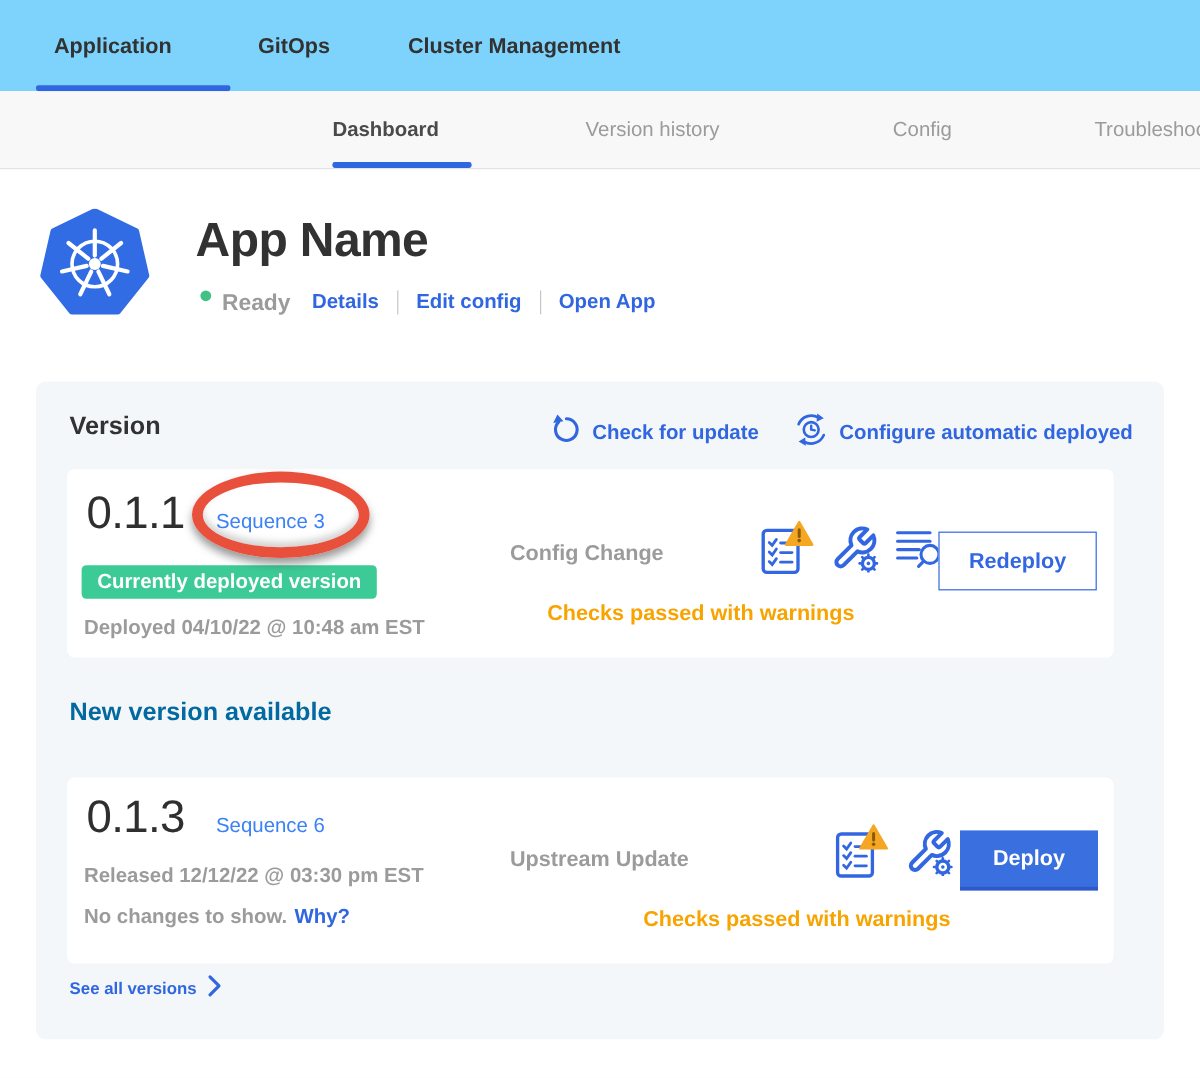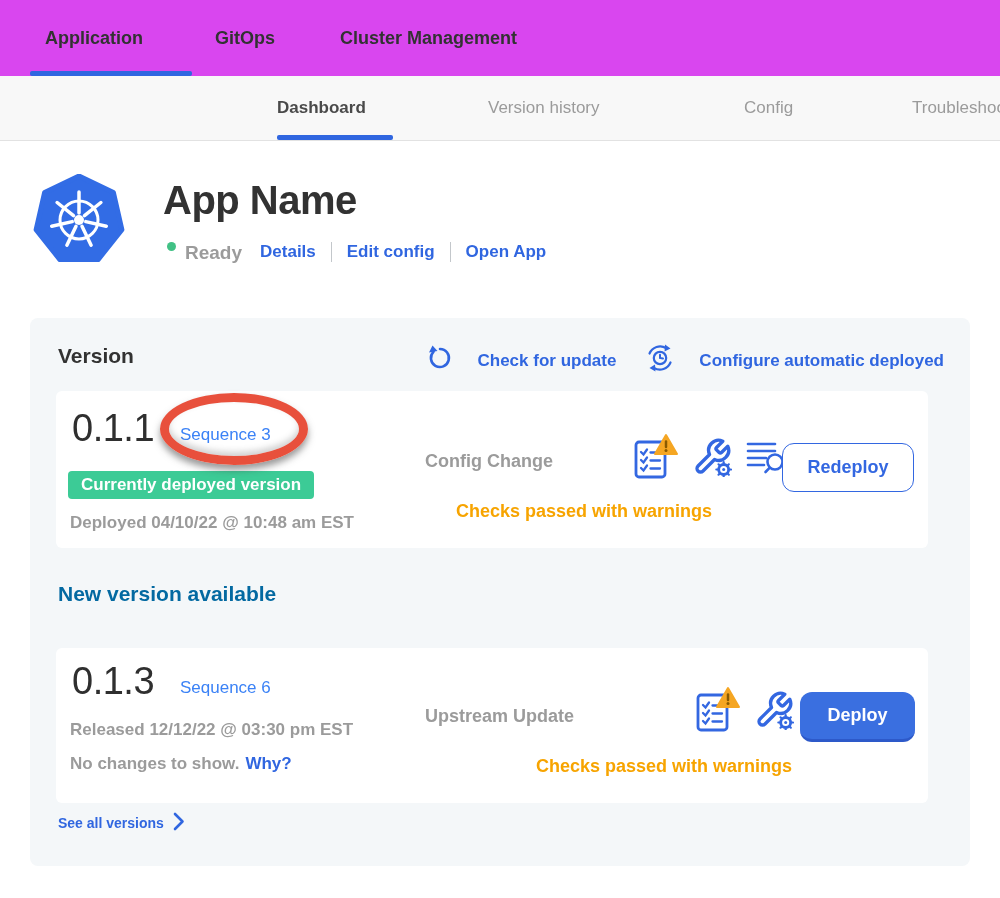--- a/index.html
+++ b/index.html
@@ -1,20 +1,20 @@
 <!DOCTYPE html>
 <html><head>
 <meta charset="utf-8">
 <style>
   * { margin:0; padding:0; box-sizing:border-box; }
   body { background:#ffffff; font-family:"Liberation Sans","DejaVu Sans",sans-serif; }
   .page { position:relative; width:1000px; height:898px; background:#ffffff; overflow:hidden; }
 
   
-  .topnav { position:absolute; top:0; left:0; width:1000px; height:76px; background:#d946ef; }
+  .topnav { position:absolute; top:0; left:0; width:1000px; height:76px; background:#7dd3fc; }
   .tnav-tab { position:absolute; top:0; height:76px; display:flex; align-items:center;
               font-size:18px; font-weight:700; color:#323232; cursor:pointer; }
   .tnav-underline { position:absolute; left:30px; top:71px; width:162px; height:5px;
                     background:#3066e0; border-radius:2px; }
 
   
   .subnav { position:absolute; top:76px; left:0; width:1000px; height:65px;
             background:#f8f8f8; border-bottom:1px solid #e2e2e2; }
   .snav-tab { position:absolute; top:0; height:64px; display:flex; align-items:center;
               font-size:17px; font-weight:500; color:#9b9b9b; cursor:pointer; white-space:nowrap; }
@@ -31,40 +31,40 @@
   .status-dot { width:9px; height:9px; border-radius:50%; background:#41c185; margin-right:9px; }
   .status-text { font-size:19px; font-weight:600; color:#9b9b9b; margin-right:18px; }
   .hdr-link { font-size:17px; font-weight:700; color:#3066e0; cursor:pointer; text-decoration:none; }
   .hdr-divider { width:1px; height:20px; background:#c3c7cb; margin:0 15px; }
 
   
   .version-card { position:absolute; left:30px; top:318px; width:940px; height:548px;
                   background:#f4f7f9; border-radius:8px; }
   .vc-title { position:absolute; left:28px; top:26px; font-size:21px; font-weight:700; color:#323232; }
   .vc-links { position:absolute; right:26px; top:26px; display:flex; align-items:center; gap:30px; }
-  .vc-link { display:flex; align-items:center; gap:25px; font-size:17px; font-weight:600;
+  .vc-link { display:flex; align-items:center; gap:9px; font-size:17px; font-weight:600;
              color:#3066e0; cursor:pointer; white-space:nowrap; }
 
   .vrow { position:absolute; left:26px; width:872px; background:#ffffff; border-radius:6px; }
   .vrow1 { top:73px; height:157px; }
   .vrow2 { top:330px; height:155px; }
 
   .ver-num { position:absolute; left:16px; font-size:38px; font-weight:400; color:#2f2f2f;
              letter-spacing:-0.5px; }
   .ver-seq { position:absolute; left:124px; font-size:17px; font-weight:400; color:#3b82f6; }
   .deploy-badge { position:absolute; left:12px; top:80px; background:#3ccb96; color:#ffffff;
                   font-size:17px; font-weight:700; padding:4px 13px; border-radius:4px; }
   .meta-text { position:absolute; left:14px; font-size:17px; font-weight:600; color:#9b9b9b; }
   .source-label { position:absolute; left:369px; font-size:18px; font-weight:700; color:#9b9b9b; }
   .icon-group { position:absolute; display:flex; align-items:center; gap:14px; }
   .checks-text { position:absolute; font-size:18px; font-weight:700; color:#f7a400; text-align:left; }
   .why-link { font-size:17px; font-weight:700; color:#3066e0; cursor:pointer; margin-left:6px; }
 
   .btn { position:absolute; display:flex; align-items:center; justify-content:center;
-         font-size:18px; font-weight:700; border-radius:12px; cursor:pointer;
+         font-size:18px; font-weight:700; border-radius:0; cursor:pointer;
          font-family:"Liberation Sans","DejaVu Sans",sans-serif; }
   .btn-secondary { left:726px; top:52px; width:132px; height:49px; background:#ffffff;
                    border:1.5px solid #3367e1; color:#3367e1; }
   .btn-primary { left:744px; top:44px; width:115px; height:50px; background:#3a6fe0;
                  border:none; border-bottom:3px solid #2d59c9; color:#ffffff; }
 
   
   .annotation-ellipse { position:absolute; left:104px; top:2px; width:148px; height:72px;
                         border:9px solid #e8503c; border-radius:50%;
                         box-shadow:0 5px 7px rgba(70,70,70,0.55), inset 0 -4px 6px rgba(70,70,70,0.25);

